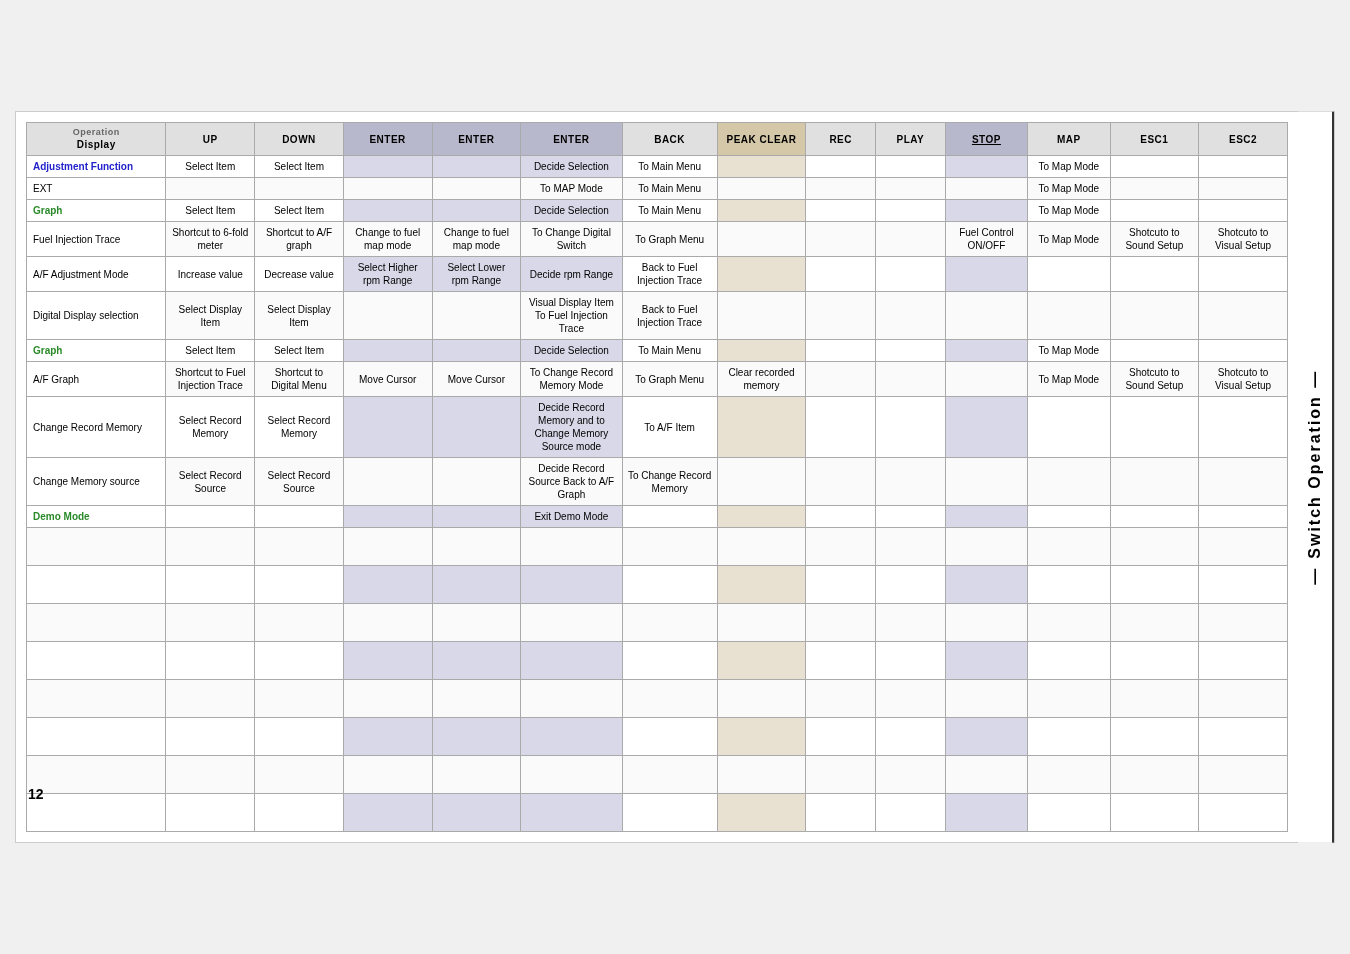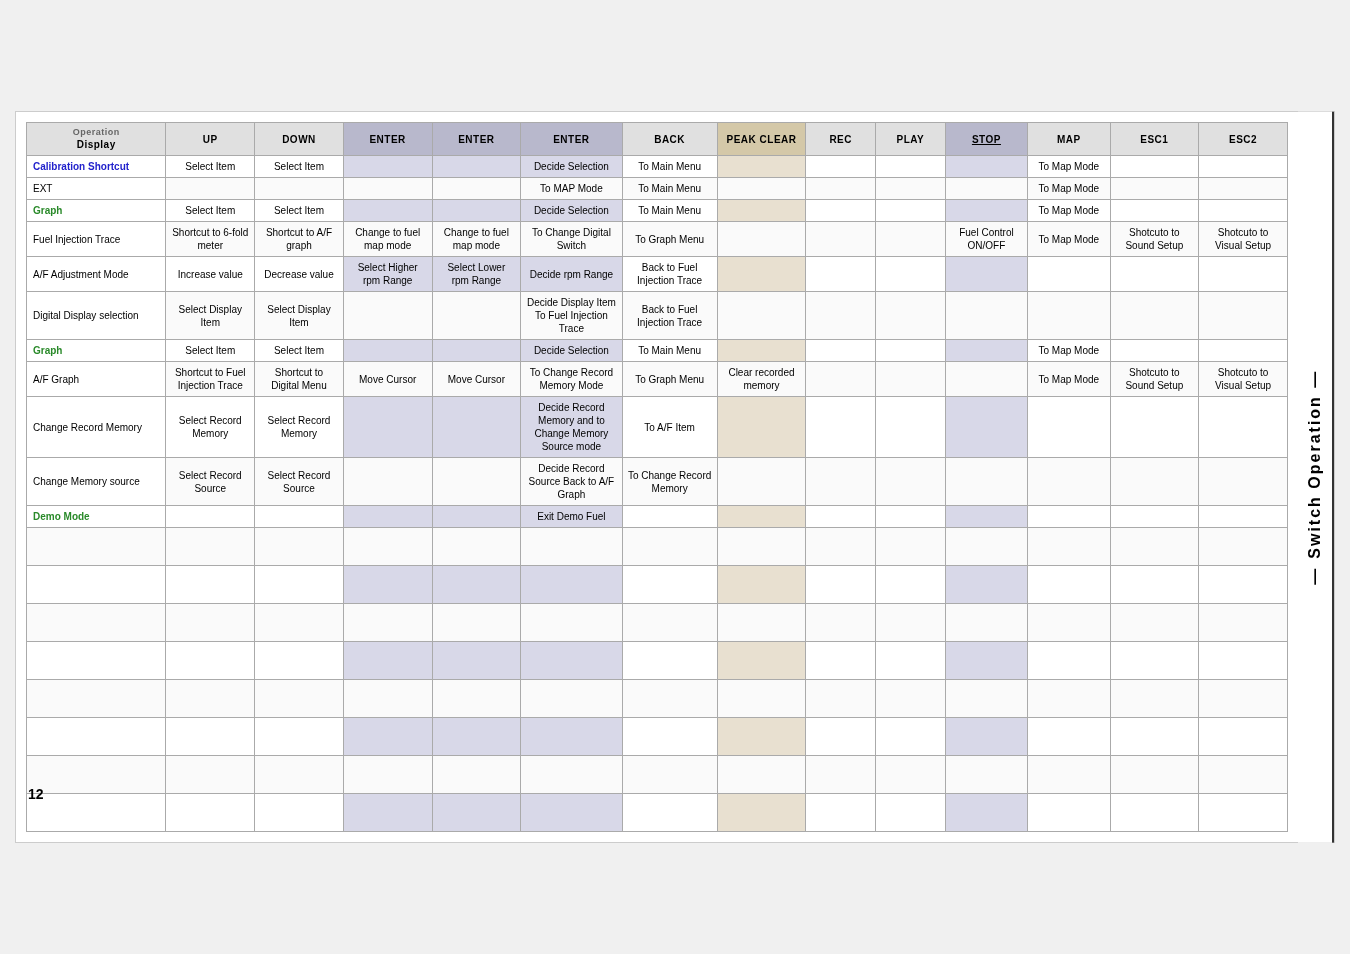--- a/index.html
+++ b/index.html
@@ -134,21 +134,21 @@
           <th>REC</th>
           <th>PLAY</th>
           <th class="th-stop">STOP</th>
           <th>MAP</th>
           <th>ESC1</th>
           <th>ESC2</th>
         </tr>
       </thead>
       <tbody id="table-body">
       <tr>
-    <td class="row-display"><span class="blue-text">Calibration Shortcut</span></td>
+    <td class="row-display"><span class="blue-text">Adjustment Function</span></td>
     <td>Select Item</td>
     <td>Select Item</td>
     <td></td>
     <td></td>
     <td>Decide Selection</td>
     <td>To Main Menu</td>
     <td></td>
     <td></td>
     <td></td>
     <td></td>
@@ -219,21 +219,21 @@
     <td></td>
     <td></td>
     <td></td>
   </tr>
           <tr>
     <td class="row-display"><span class="">Digital Display selection</span></td>
     <td>Select Display Item</td>
     <td>Select Display Item</td>
     <td></td>
     <td></td>
-    <td>Decide Display Item To Fuel Injection Trace</td>
+    <td>Visual Display Item To Fuel Injection Trace</td>
     <td>Back to Fuel Injection Trace</td>
     <td></td>
     <td></td>
     <td></td>
     <td></td>
     <td></td>
     <td></td>
     <td></td>
   </tr>
           <tr>
@@ -299,21 +299,21 @@
     <td></td>
     <td></td>
     <td></td>
   </tr>
           <tr>
     <td class="row-display"><span class="green-text">Demo Mode</span></td>
     <td></td>
     <td></td>
     <td></td>
     <td></td>
-    <td>Exit Demo Fuel</td>
+    <td>Exit Demo Mode</td>
     <td></td>
     <td></td>
     <td></td>
     <td></td>
     <td></td>
     <td></td>
     <td></td>
     <td></td>
   </tr>
           <tr class="empty-rows">

